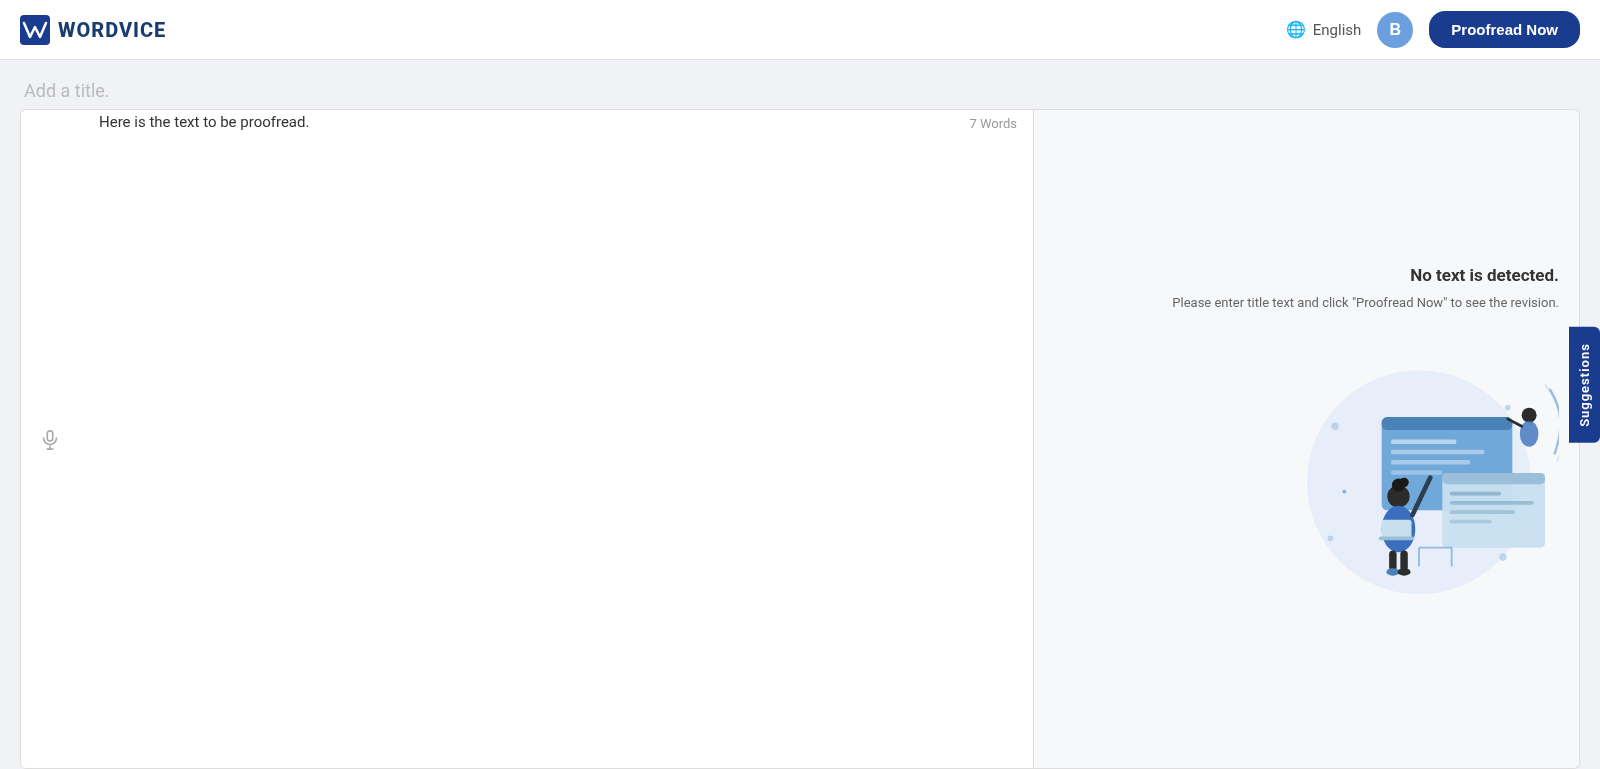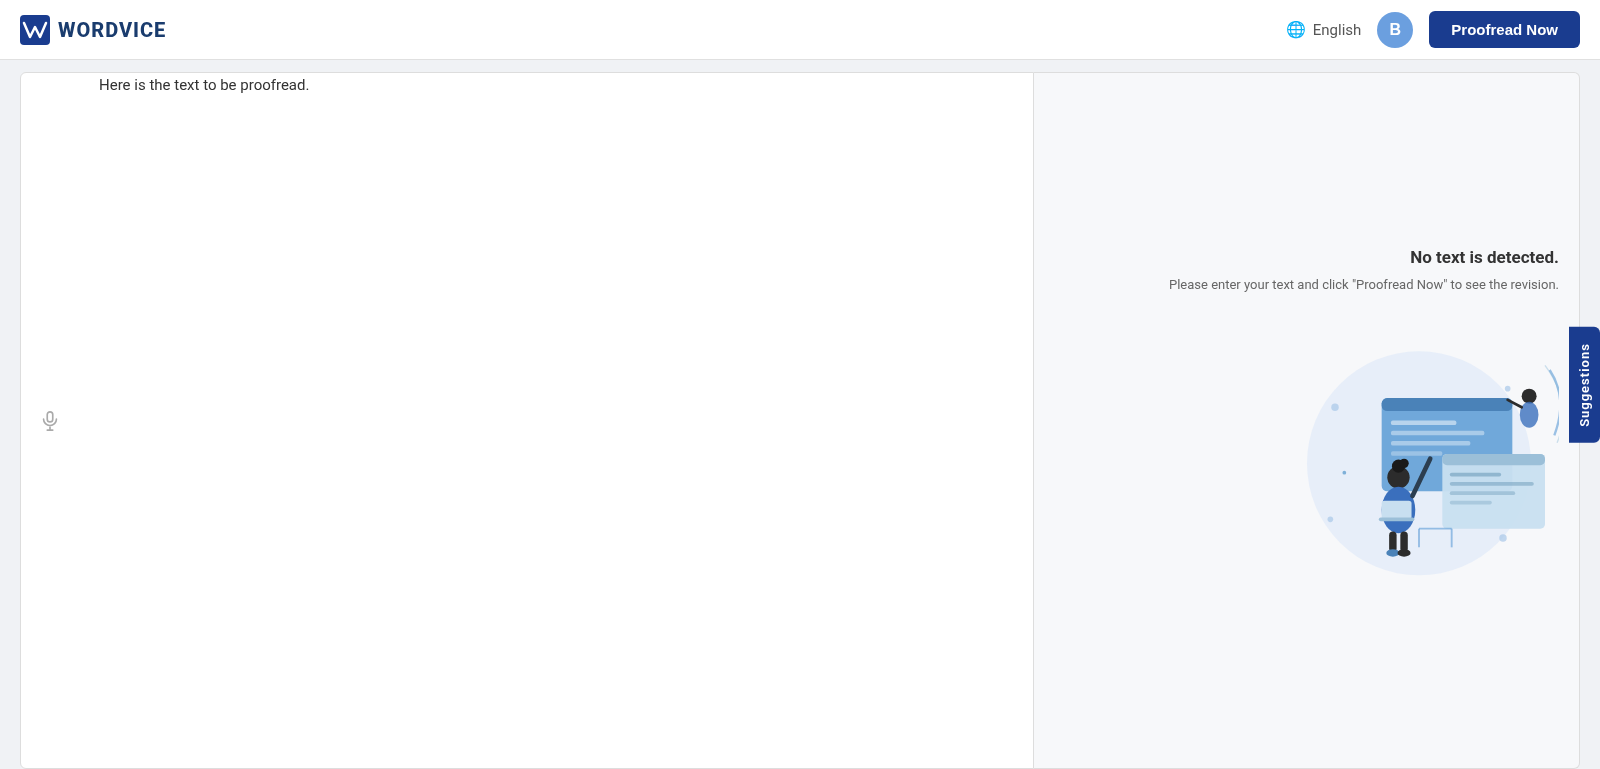--- a/index.html
+++ b/index.html
@@ -67,21 +67,21 @@
       border: none;
       cursor: pointer;
       display: flex;
       align-items: center;
       justify-content: center;
     }
     .proofread-btn-header {
       background: #1a3c8f;
       color: #fff;
       border: none;
-      border-radius: 6px;
+      border-radius: 16px;
       padding: 10px 22px;
       font-size: 15px;
       font-weight: 700;
       cursor: pointer;
       white-space: nowrap;
     }
 
     
     .main-container {
       display: flex;
@@ -224,40 +224,42 @@
     <div class="lang-selector">
       <span class="globe-icon">🌐</span>
       <span>English</span>
     </div>
     <button class="avatar-btn">B</button>
     <button class="proofread-btn-header">Proofread Now</button>
   </div>
 </header>
 
 <div class="main-container">
+  <input class="title-input" type="text" value="" placeholder="Add a title." style="">
 
   <div class="editor-layout">
 
     <div class="editor-panel">
       <div class="editor-toolbar">
         <button class="mic-btn">
           <svg width="22" height="22" viewBox="0 0 24 24" fill="none" stroke="#aaa" stroke-width="1.8" stroke-linecap="round" stroke-linejoin="round">
             <rect x="9" y="2" width="6" height="11" rx="3"></rect>
             <path d="M5 10a7 7 0 0 0 14 0"></path>
             <line x1="12" y1="19" x2="12" y2="22"></line>
             <line x1="9" y1="22" x2="15" y2="22"></line>
           </svg>
         </button>
       </div>
       <textarea class="editor-textarea" style="">Here is the text to be proofread.</textarea>
+      <div class="word-count">7 Words</div>
     </div>
 
     <div class="right-panel">
       <div class="no-text-title">No text is detected.</div>
-      <div class="no-text-sub">Please enter your text and click "Proofread Now" to see the revision.</div>
+      <div class="no-text-sub">Please enter title text and click "Proofread Now" to see the revision.</div>
 
       <svg class="illustration" viewBox="0 0 300 300" fill="none">
 
         <circle cx="150" cy="160" r="120" fill="#dce8f8" opacity="0.6"></circle>
 
         <circle cx="60" cy="100" r="4" fill="#a8c8e8" opacity="0.7"></circle>
         <circle cx="245" cy="80" r="3" fill="#a8c8e8" opacity="0.7"></circle>
         <circle cx="55" cy="220" r="3" fill="#a8c8e8" opacity="0.7"></circle>
         <circle cx="240" cy="240" r="4" fill="#a8c8e8" opacity="0.7"></circle>
 

